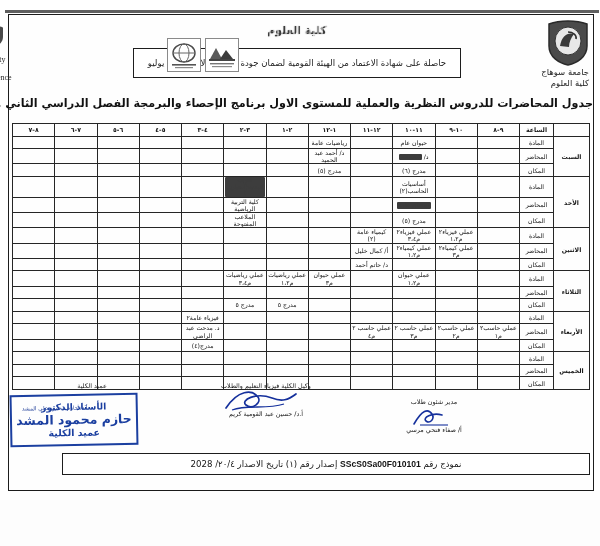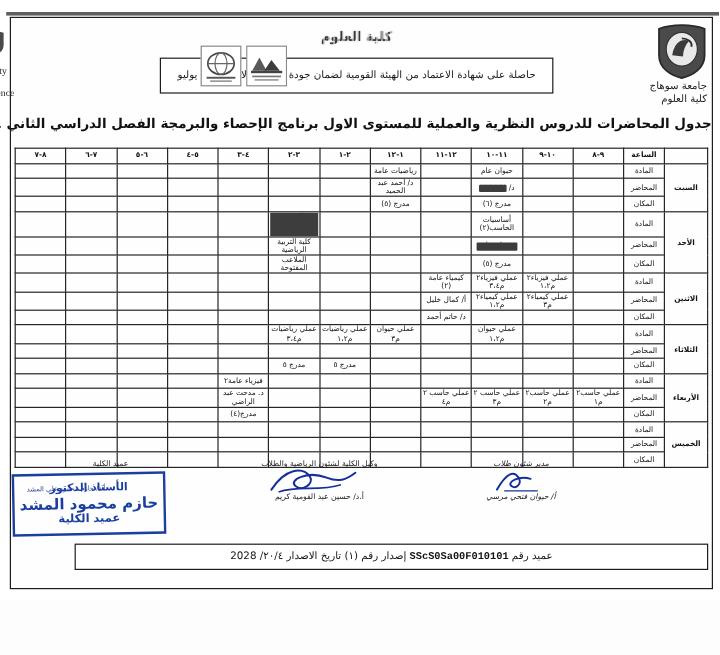--- a/index.html
+++ b/index.html
@@ -208,21 +208,21 @@
     direction: rtl;
   }
   .sign-col {
     position: absolute;
     text-align: center;
     font-size: 6.4px;
     color: #1a1a1a;
   }
   .sign-col .role { font-size: 6.4px; white-space: nowrap; }
   .sign-col .person { font-size: 6.4px; white-space: nowrap; margin-top: 20px; }
-  .sc-1 { right: 96px; top: 0; width: 120px; font-style: italic; }
+  .sc-1 { right: 96px; top: 16px; width: 120px; }
   .sc-2 { right: 244px; top: 0; width: 160px; }
   .sc-3 { right: 438px; top: 0; width: 120px; }
 
   .ink {
     position: absolute;
     pointer-events: none;
   }
   .ink svg { display: block; }
 
   .stamp {
@@ -261,21 +261,21 @@
     align-items: center;
     justify-content: center;
     background: #fff;
   }
   .footer-box .ftxt {
     font-size: 8.6px;
     color: #141414;
     direction: rtl;
     white-space: nowrap;
   }
-  .footer-box .code { font-family: Liberation Mono, monospace; font-weight: bold; }
+  .footer-box .code { font-family: Liberation Sans, sans-serif; font-weight: bold; }
 </style>
 </head>
 <body>
 
 <div id="page">
   <div class="scan"></div>
 
   <div class="page-frame"></div>
 
   <div class="header">
@@ -633,31 +633,31 @@
             <td class=""></td>
           </tr>
         </tbody>
     </table>
   </div>
 
   <div class="signs">
 
     <div class="sign-col sc-1">
       <div class="role">مدير شئون طلاب</div>
-      <div class="person">أ/ حيوان فتحي مرسي</div>
+      <div class="person">أ/ صفاء فتحي مرسي</div>
       <div class="ink" style="right:34px; top:8px;">
         <svg width="52" height="22" viewBox="0 0 52 22">
           <path d="M6 18 C14 4 20 2 24 8 C27 13 22 18 18 15 C14 12 24 6 34 9" stroke="#15309c" stroke-width="1.6" fill="none" stroke-linecap="round"></path>
           <path d="M12 19 L40 19" stroke="#15309c" stroke-width="1.1" fill="none"></path>
         </svg>
       </div>
     </div>
 
     <div class="sign-col sc-2">
-      <div class="role">وكيل الكلية لشئون الرياضية والطلاب</div>
+      <div class="role">وكيل الكلية فيزياء التعليم والطلاب</div>
       <div class="person">أ.د/ حسين عبد القومية كريم</div>
       <div class="ink" style="right:46px; top:6px;">
         <svg width="78" height="26" viewBox="0 0 78 26">
           <path d="M4 20 C16 2 30 1 36 9 C40 15 30 22 24 17 C18 12 34 4 50 10 C60 14 66 12 74 6" stroke="#15309c" stroke-width="1.7" fill="none" stroke-linecap="round"></path>
           <path d="M10 22 C26 16 44 22 62 16" stroke="#15309c" stroke-width="1.3" fill="none"></path>
         </svg>
       </div>
     </div>
 
     <div class="sign-col sc-3">
@@ -667,18 +667,18 @@
 
   <div class="stamp">
     <div class="l1">الأستاذ الدكتور</div>
     <div class="l2">حازم محمود المشد</div>
     <div class="l3">عميد الكلية</div>
   </div>
   <div class="stamp-sub">أ.د/ حازم محمود علي المشد</div>
 
   <div class="footer-box">
     <div class="ftxt">
-      <span>عميد رقم</span>
+      <span>نموذج رقم</span>
       <span class="code">SScS0Sa00F010101</span>
       <span>إصدار رقم (١) تاريخ الاصدار ٢٠/٤/ 2028</span>
     </div>
   </div>
 </div>
 
 </body></html>

